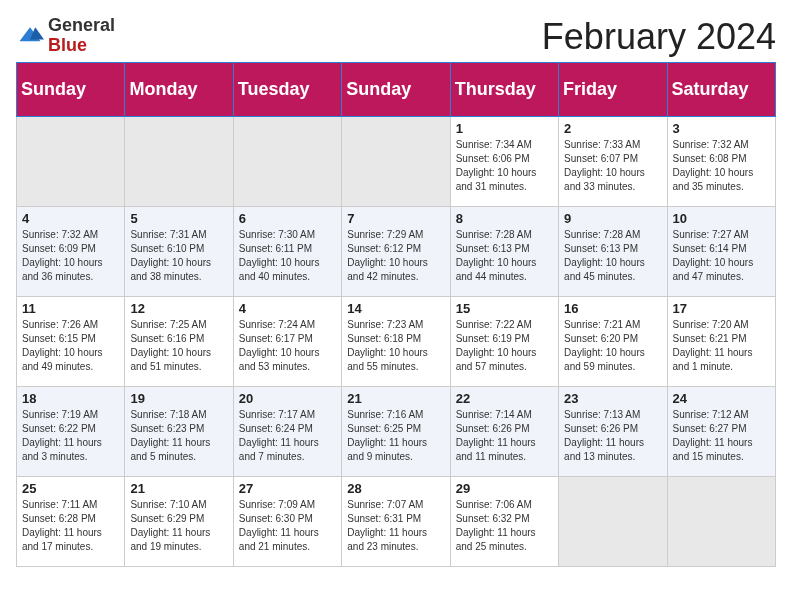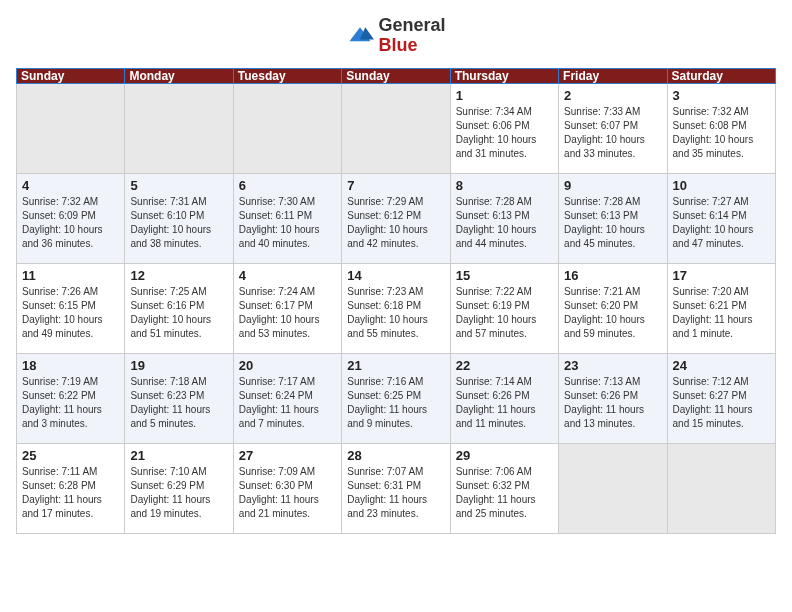--- a/index.html
+++ b/index.html
@@ -5,23 +5,23 @@
     * { box-sizing: border-box; margin: 0; padding: 0; }
     body {
       font-family: Arial, sans-serif;
       background: #fff;
       width: 792px;
       min-height: 612px;
       padding: 16px;
     }
     .header-area {
       display: flex;
-      justify-content: center;
+      justify-content: space-between;
       align-items: flex-start;
-      margin-bottom: 12px;
+      margin-bottom: 4px;
     }
     .logo {
       display: flex;
       align-items: center;
       gap: 4px;
     }
     .logo-text {
       font-size: 18px;
       font-weight: bold;
       line-height: 1.1;
@@ -43,25 +43,25 @@
     .location {
       font-size: 14px;
       color: #333;
     }
     table {
       width: 100%;
       border-collapse: collapse;
       table-layout: fixed;
     }
     th {
-      background-color: #7f1d1d;
+      background-color: #be185d;
       color: #fff;
-      font-size: 12px;
+      font-size: 18px;
       font-weight: bold;
-      padding: 0 4px;
+      padding: 16px 4px;
       text-align: left;
       border: 1px solid #2d7dd2;
     }
     td {
       border: 1px solid #ccc;
       vertical-align: top;
       padding: 4px 5px;
       font-size: 10px;
       color: #333;
       height: 90px;
@@ -101,20 +101,21 @@
       <rect x="0" y="0" width="32" height="32" fill="none"></rect>
       <polygon points="16,6 28,22 4,22" fill="#2d7dd2"></polygon>
       <polygon points="22,6 32,20 16,20" fill="#1a5fa8"></polygon>
     </svg>
     <div class="logo-text">
       <div><span class="general">General</span></div>
       <div><span class="blue">Blue</span></div>
     </div>
   </div>
   <div class="title-area">
+    <div class="month-year">February 2024</div>
   </div>
 </div>
 
 <table>
   <thead>
     <tr>
     <th>Sunday</th>
         <th>Monday</th>
         <th>Tuesday</th>
         <th>Sunday</th>

